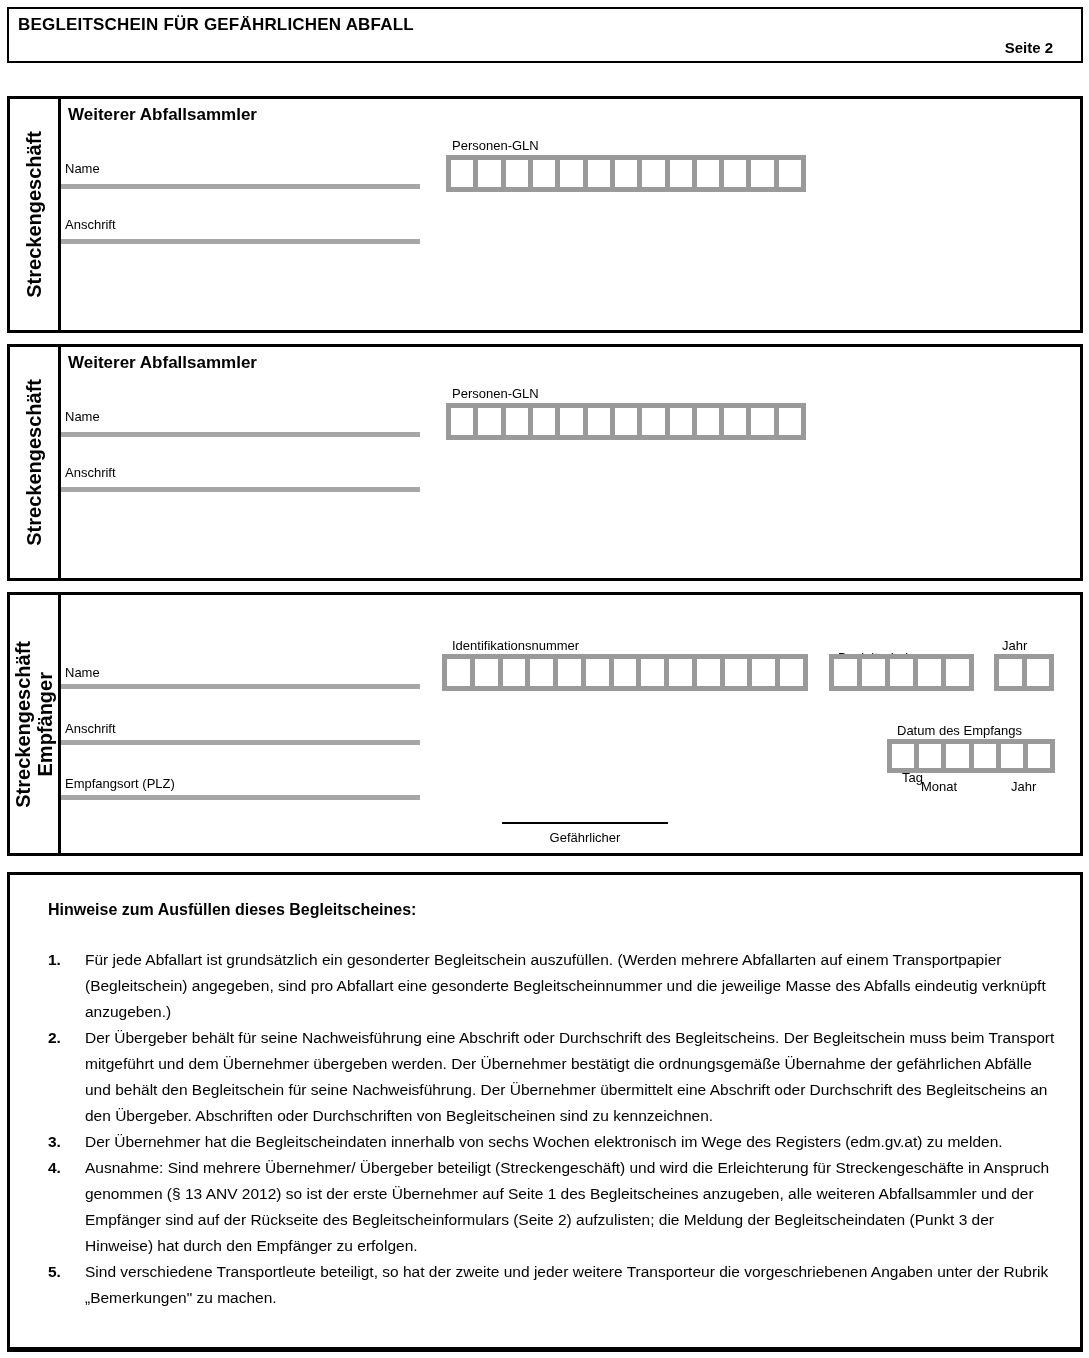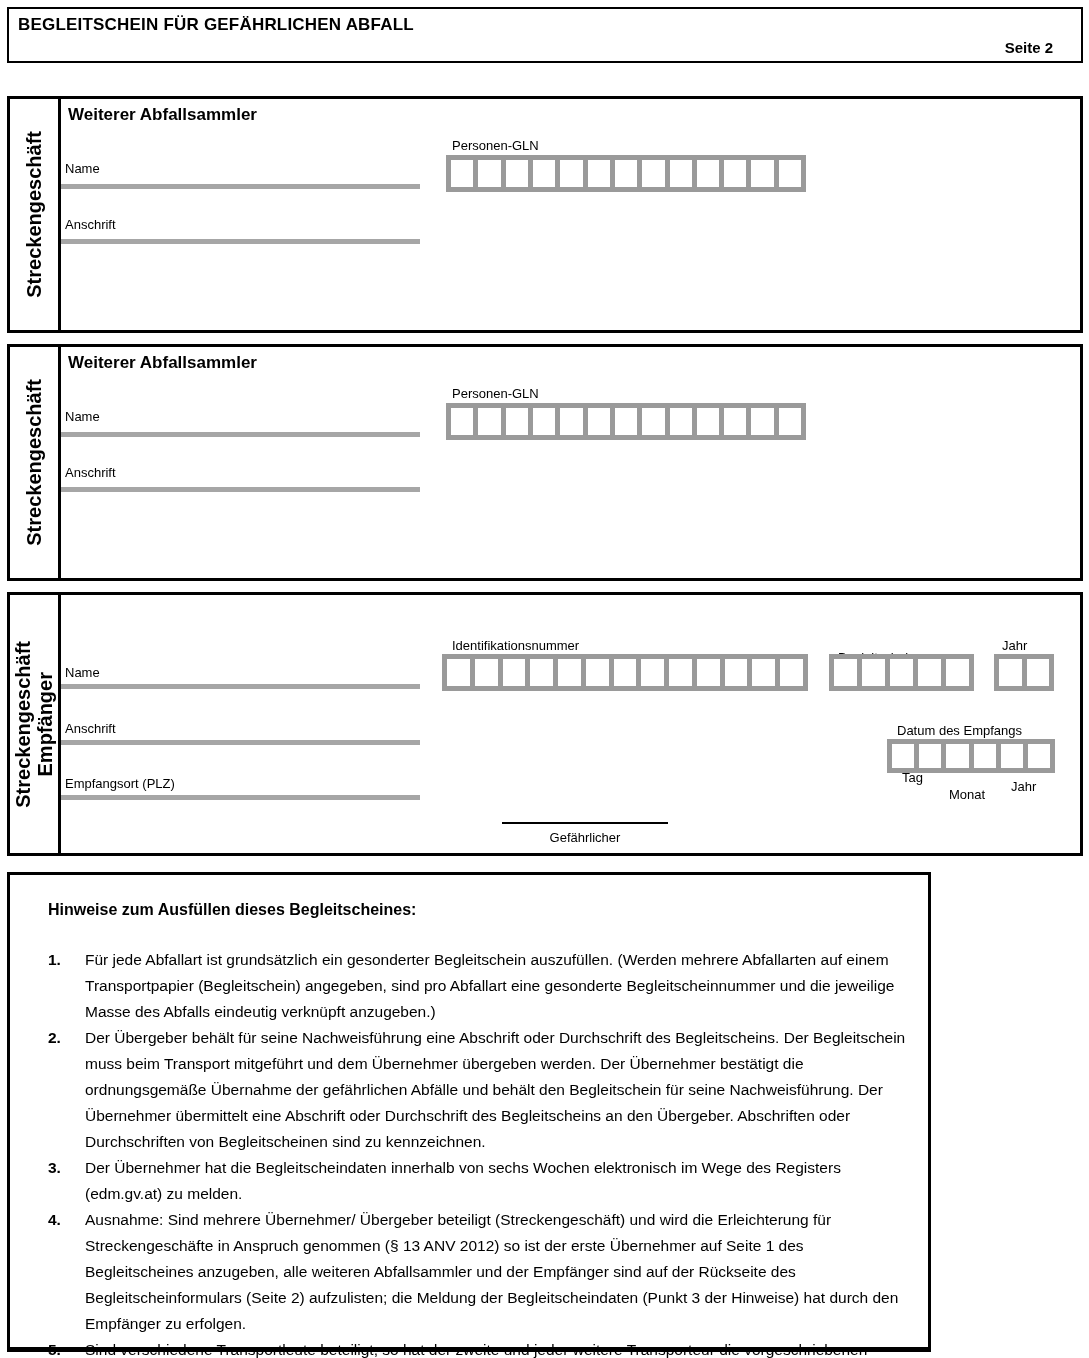--- a/index.html
+++ b/index.html
@@ -31,21 +31,21 @@
   .flabel { position:absolute; font-size:13px; white-space:nowrap; }
   .fline  { position:absolute; height:5px; background:#a6a6a6; }
 
   .grid { position:absolute; background:#9a9a9a; display:flex; gap:5px; padding:5px; box-sizing:border-box; }
   .grid .cell { flex:1; background:#fff; }
 
   .confline { position:absolute; height:2px; background:#000; }
   .conflabel { position:absolute; font-size:13px; text-align:center; }
 
   
-  .notes-box { top:872px; left:7px; width:924px; height:480px; border-bottom-width:5px;
+  .notes-box { top:872px; left:7px; width:1076px; height:480px; border-bottom-width:5px;
                padding:26px 18px 0 38px; }
   .notes-heading { font-size:16px; font-weight:bold; margin:0 0 28px 0; }
   .note-item { display:flex; font-size:15.5px; line-height:26px; }
   .note-num { width:37px; flex:none; font-weight:bold; }
   .note-text { flex:1; }
 </style>
 </head>
 <body>
 
 <div class="box header-box">
@@ -160,21 +160,21 @@
     <div class="flabel" style="left:836px; top:128px;">Datum des Empfangs</div>
     <div class="grid" style="left:826px; top:144px; width:168px; height:34px;">
         <div class="cell"></div>
         <div class="cell"></div>
         <div class="cell"></div>
         <div class="cell"></div>
         <div class="cell"></div>
         <div class="cell"></div>
       </div>
     <div class="flabel" style="left:841px; top:175px;">Tag</div>
-    <div class="flabel" style="left:888px; top:184px;margin-top:8px;">Monat</div>
+    <div class="flabel" style="left:860px; top:184px;">Monat</div>
     <div class="flabel" style="left:950px; top:184px;">Jahr</div>
 
     <div class="confline" style="left:441px; top:227px; width:166px;"></div>
     <div class="conflabel" style="left:441px; top:235px; width:166px;">Gefährlicher</div>
   </div>
 </div>
 
 <div class="box notes-box">
   <div class="notes-heading">Hinweise zum Ausfüllen dieses Begleitscheines:</div>
 

